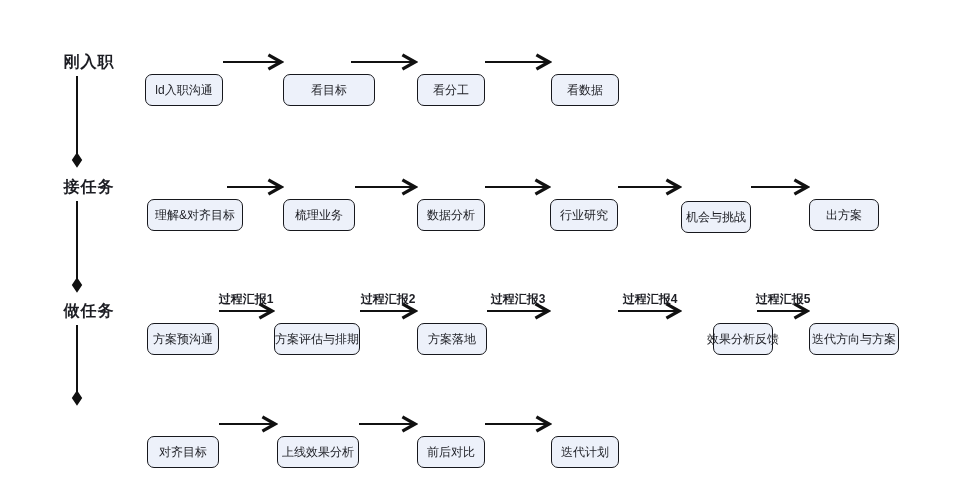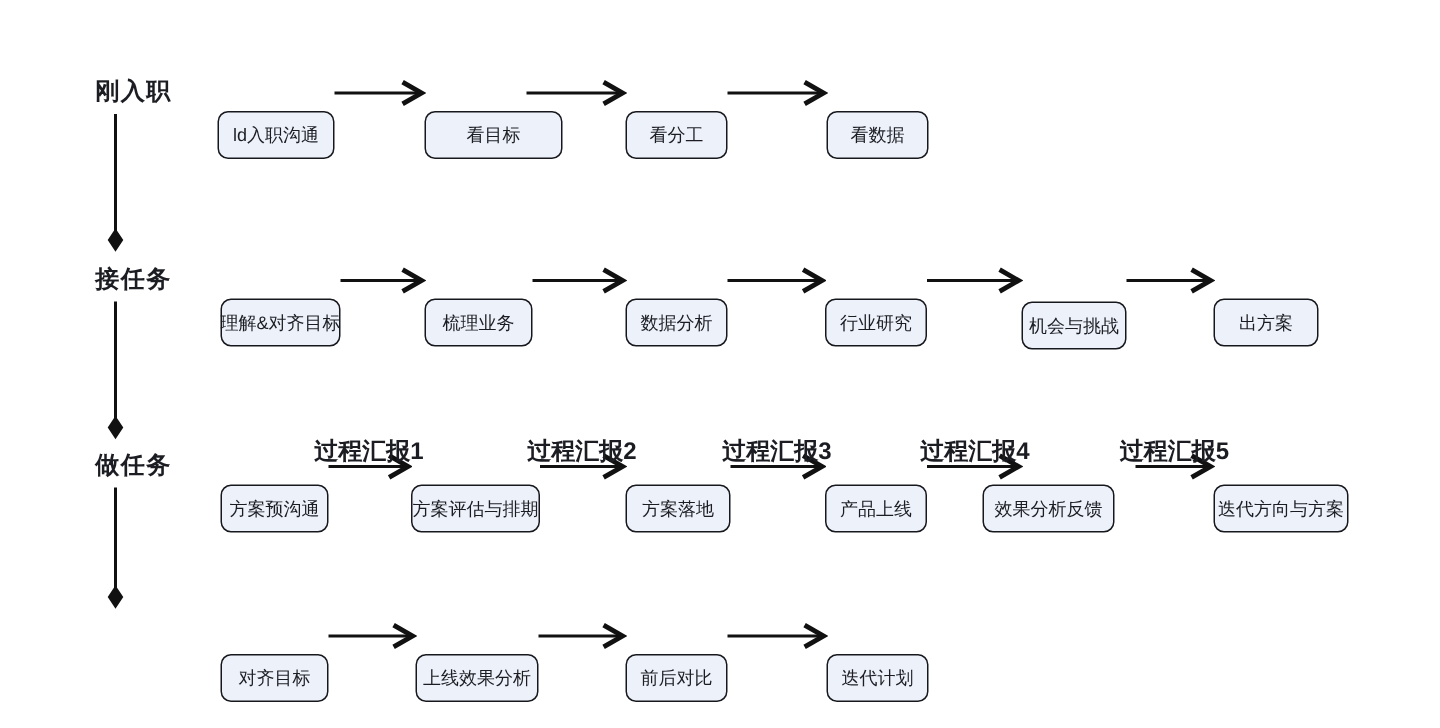--- a/index.html
+++ b/index.html
@@ -48,21 +48,21 @@
     font-size: 12px;
     color: var(--text, #1c1d23);
     white-space: nowrap;
     z-index: 2;
     margin-top: 28px;
   }
   .plabel {
     position: absolute;
     top: 291px;
     transform: translateX(-50%);
-    font-size: 16px;
+    font-size: 12px;
     font-weight: 700;
     color: var(--text, #1c1d23);
     white-space: nowrap;
     z-index: 3;
     text-align: right;
   }
 </style>
 </head>
 <body>
 
@@ -115,32 +115,31 @@
 
   <div class="stage-label" style="top:50px">刚入职</div>
   <div class="stage-label" style="top:175px">接任务</div>
   <div class="stage-label" style="top:299px">做任务</div>
 
   <div class="node" style="left:145px;top:46px;width:78px">ld入职沟通</div>
   <div class="node" style="left:283px;top:46px;width:92px">看目标</div>
   <div class="node" style="left:417px;top:46px;width:68px">看分工</div>
   <div class="node" style="left:551px;top:46px;width:68px">看数据</div>
 
-  <div class="node" style="left:147px;top:171px;width:80px">理解&amp;对齐目标</div>
+  <div class="node" style="left:147px;top:171px;width:96px">理解&amp;对齐目标</div>
   <div class="node" style="left:283px;top:171px;width:72px">梳理业务</div>
   <div class="node" style="left:417px;top:171px;width:68px">数据分析</div>
   <div class="node" style="left:550px;top:171px;width:68px">行业研究</div>
   <div class="node" style="left:681px;top:173px;width:70px">机会与挑战</div>
   <div class="node" style="left:809px;top:171px;width:70px">出方案</div>
 
   <div class="node" style="left:147px;top:295px;width:72px">方案预沟通</div>
   <div class="node" style="left:274px;top:295px;width:86px">方案评估与排期</div>
   <div class="node" style="left:417px;top:295px;width:70px">方案落地</div>
-  <div class="node" style="left:550px;top:295px;width:68px">产品上线</div>
-  <div class="node" style="left:655px;top:295px;width:88px">效果分析反馈</div>
+  <div class="node" style="left:713px;top:295px;width:60px">效果分析反馈</div>
   <div class="node" style="left:809px;top:295px;width:90px">迭代方向与方案</div>
 
   <div class="plabel" style="left:246px">过程汇报1</div>
   <div class="plabel" style="left:388px">过程汇报2</div>
   <div class="plabel" style="left:518px">过程汇报3</div>
   <div class="plabel" style="left:650px">过程汇报4</div>
   <div class="plabel" style="left:783px">过程汇报5</div>
 
   <div class="node" style="left:147px;top:408px;width:72px">对齐目标</div>
   <div class="node" style="left:277px;top:408px;width:82px">上线效果分析</div>

